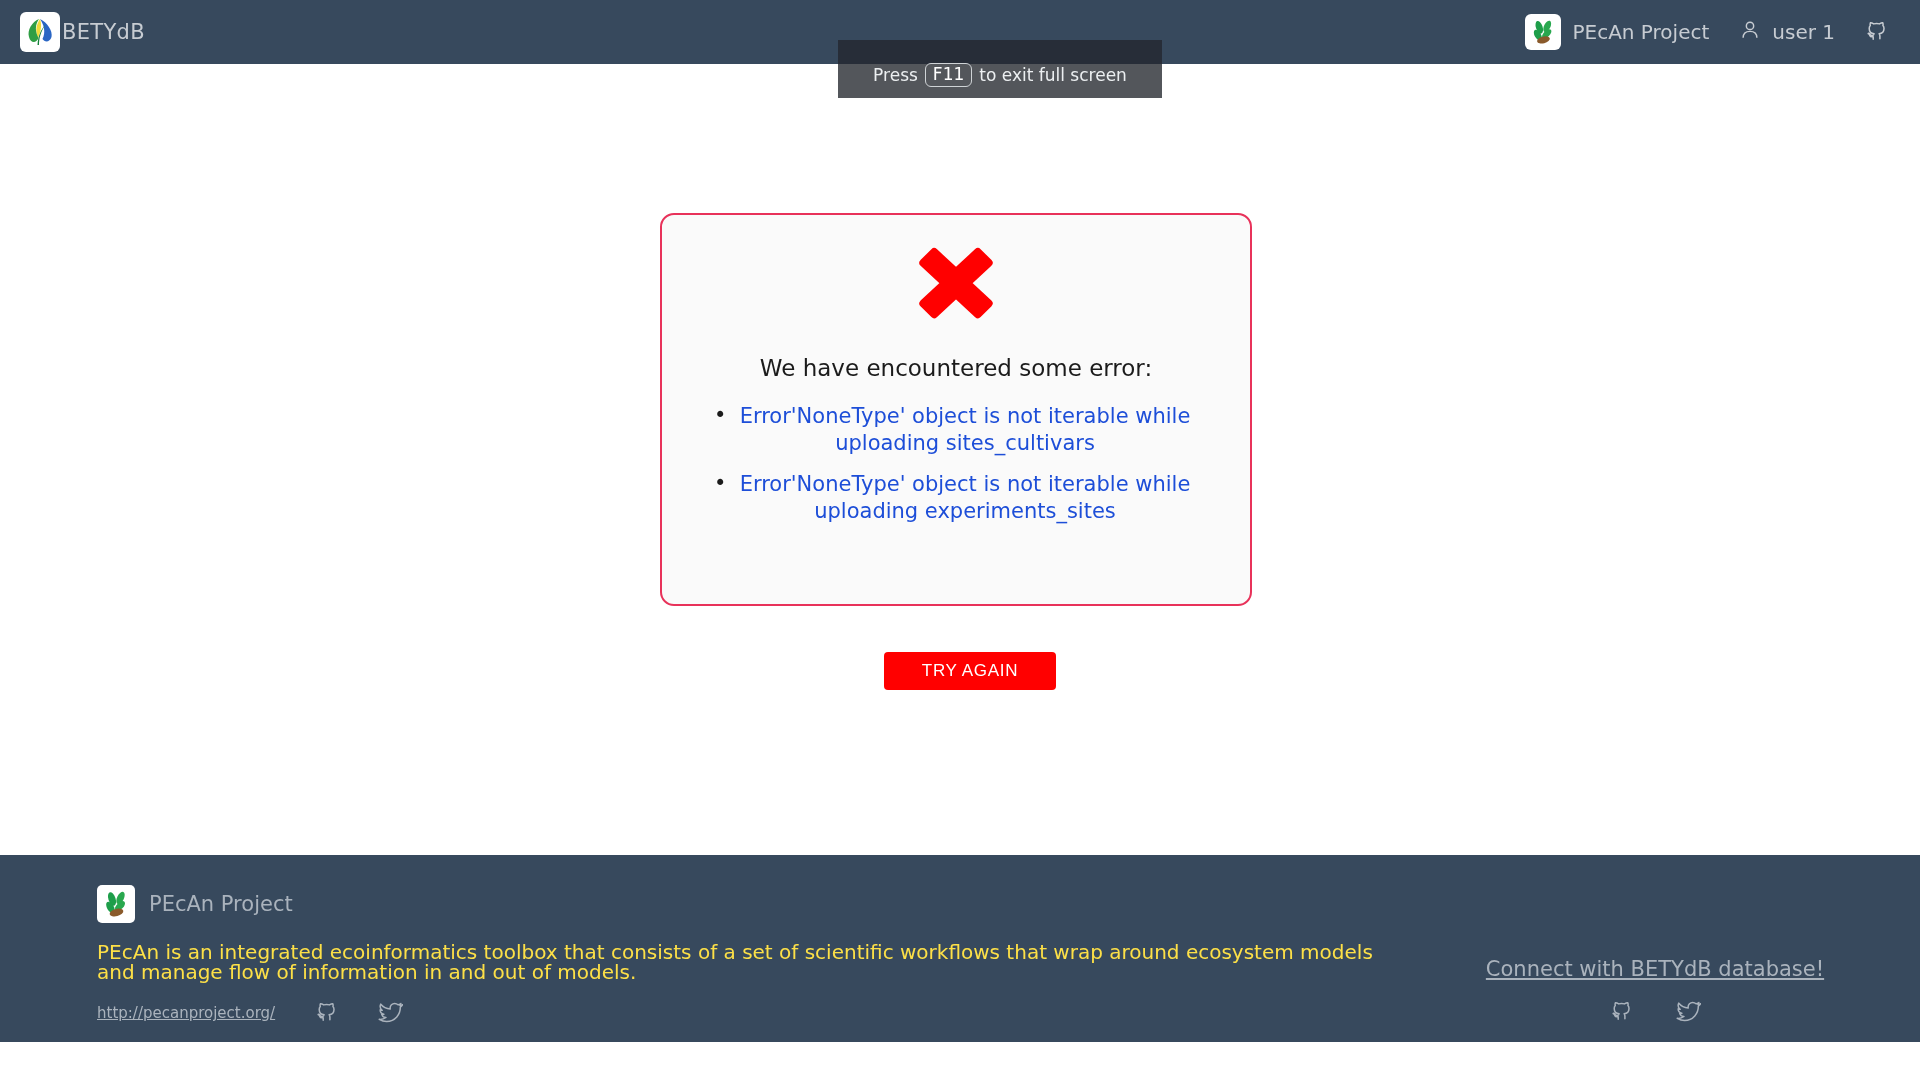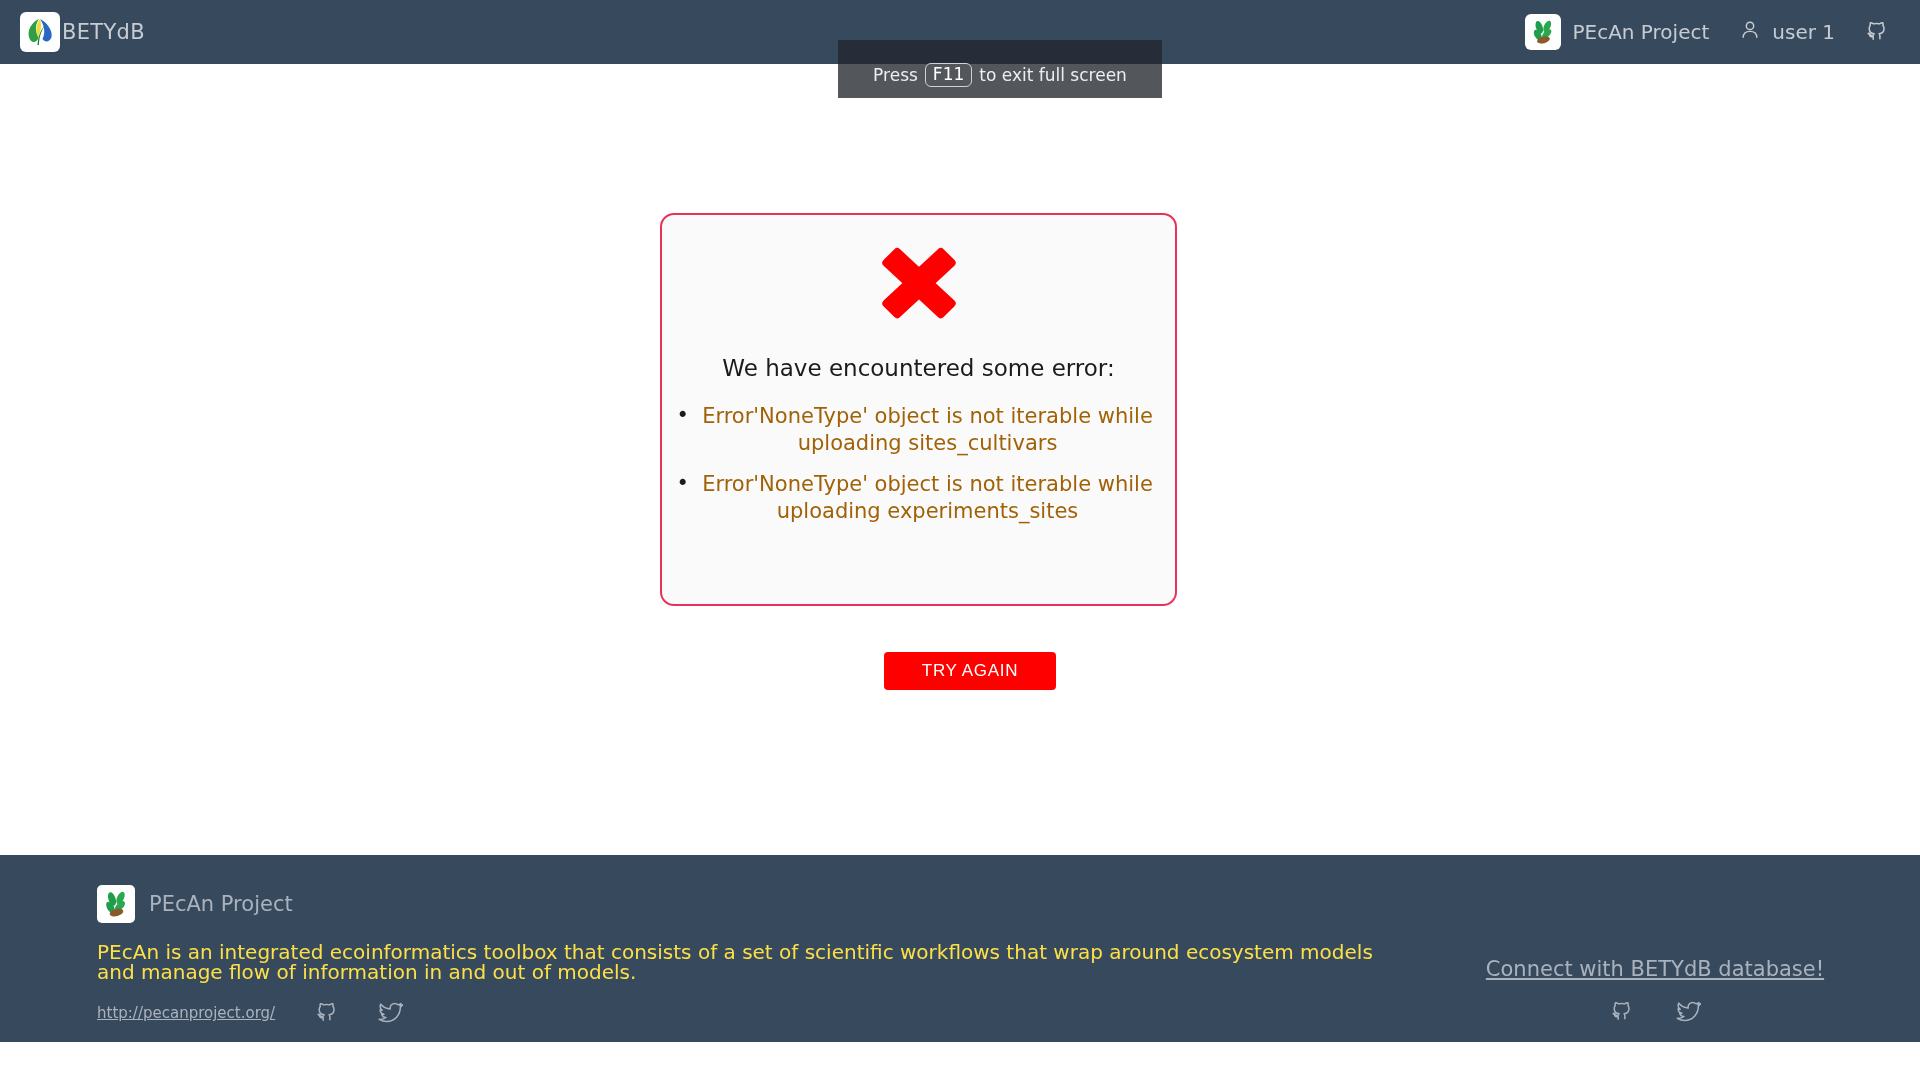--- a/index.html
+++ b/index.html
@@ -117,21 +117,21 @@
     top: 64px;
     left: 0;
     width: 1920px;
     height: 791px;
     background: #ffffff;
   }
   .error-card {
     position: absolute;
     left: 660px;
     top: 149px;
-    width: 517px;
+    width: 592px;
     height: 393px;
     background: #FAFAFA;
     border: 2px solid #E8325A;
     border-radius: 14px;
     display: flex;
     flex-direction: column;
     align-items: center;
   }
   .x-icon {
     margin-top: 26px;
@@ -147,21 +147,21 @@
   .err-list {
     margin-top: 22px;
     width: 600px;
     padding-left: 0;
     list-style: none;
   }
   .err-list li {
     position: relative;
     font-size: 21px;
     line-height: 27px;
-    color: #a16207;
+    color: #1d4ed8;
     text-align: center;
     padding: 0 62px 0 80px;
     margin-bottom: 14px;
   }
   .err-list li:before {
     content: "\2022";
     position: absolute;
     left: 58px;
     top: -1px;
     font-size: 21px;

